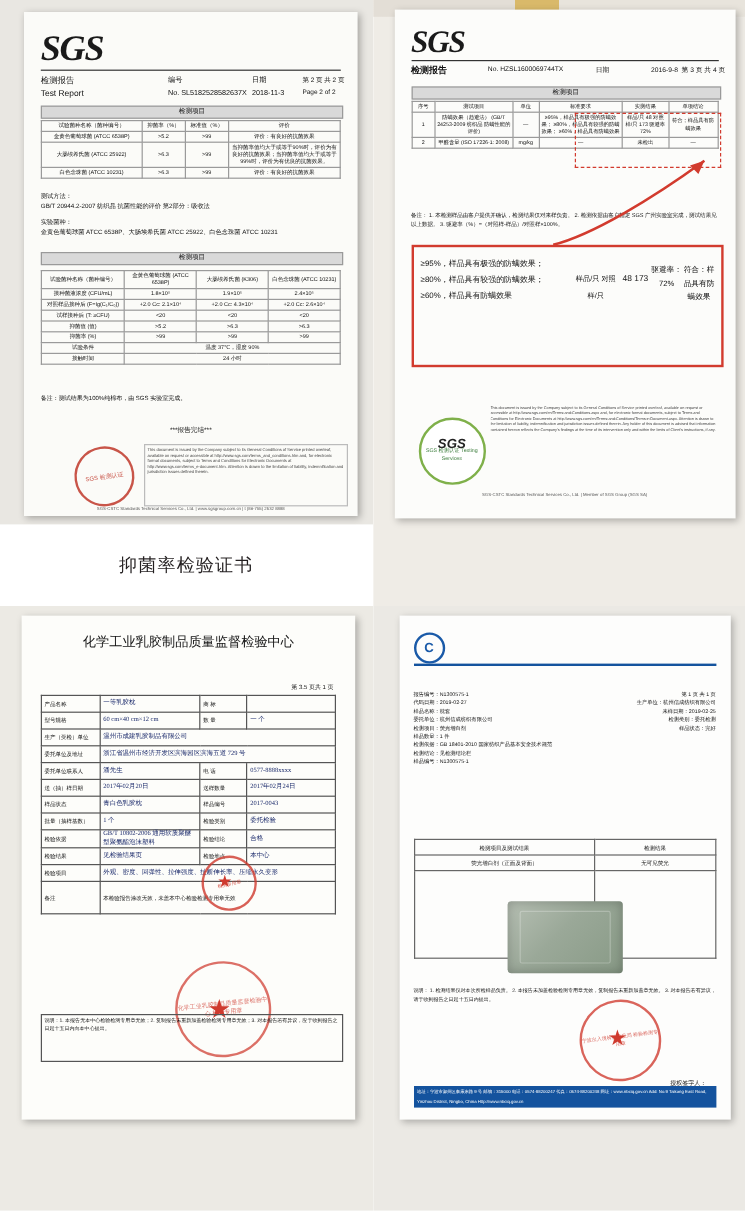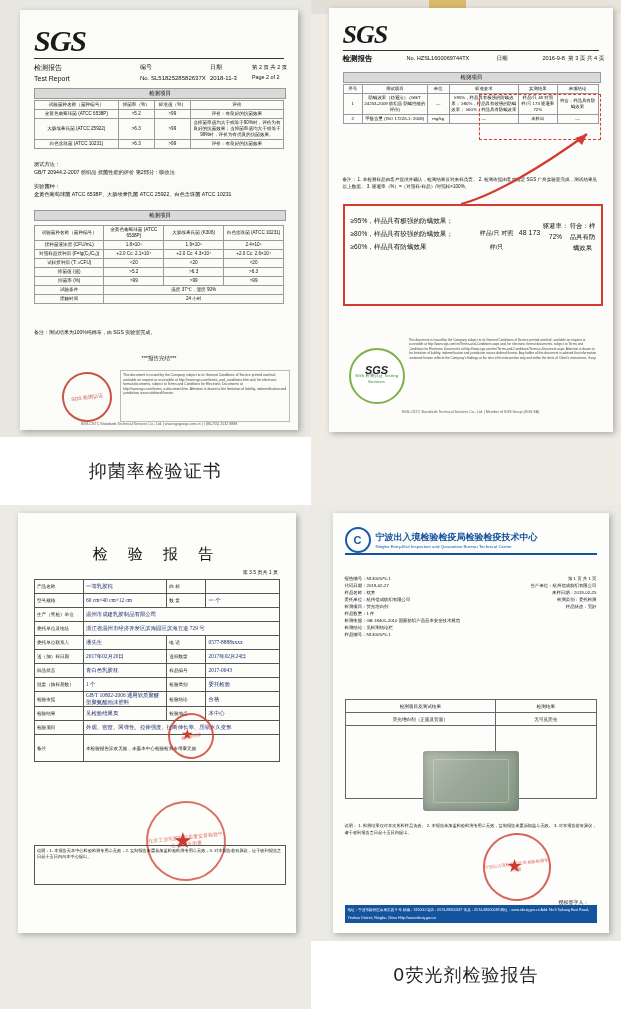--- a/index.html
+++ b/index.html
@@ -19,21 +19,21 @@
   .cell-inner{
     position:absolute;inset:0;
     display:flex;flex-direction:column;
     align-items:center;
   }
   .caption{
     position:absolute;
     left:0;right:0;bottom:0;
     height:68px;
     display:flex;align-items:center;justify-content:center;
-    font-size:18px;color:#231f20;letter-spacing:1px;
+    font-size:15px;color:#231f20;letter-spacing:1px;
     background:#ffffff;
     font-family:"DejaVu Sans","Liberation Sans",sans-serif;
   }
   
   .sheet{
     position:absolute;
     background:#fdfdfb;
     box-shadow:0 0 4px rgba(0,0,0,.25);
     overflow:hidden;
   }
@@ -384,21 +384,21 @@
         <div class="btmline">SGS-CSTC Standards Technical Services Co., Ltd. | Member of SGS Group (SGS SA)</div>
       </div>
     </div>
   </div>
 
   <div class="cell c3">
     <div class="cell-inner">
       <div class="photo-bg"></div>
 
       <div class="sheet">
-        <div class="title2">检 验 报 告</div>
+        <div class="title1">化学工业乳胶制品质量监督检验中心</div>
         <div class="code">第 3.5 页共 1 页</div>
 
         <table class="bigtable">
           <tbody>
               <tr>
             <td style="width:20%">产品名称</td>
             <td style="width:34%" class="hand">一等乳胶枕</td>
             <td style="width:16%">商  标</td>
             <td style="width:30%" class="hand"></td>
           </tr>
@@ -476,24 +476,20 @@
   </div>
 
   <div class="cell c4">
     <div class="cell-inner">
       <div class="photo-bg"></div>
 
       <div class="sheet">
         <div class="orgrow">
           <div class="orglogo">
             <span>C</span>
-          </div>
-          <div>
-            <div class="orgtxt1">宁波出入境检验检疫局检验检疫技术中心</div>
-            <div class="orgtxt2">Ningbo Entry-Exit Inspection and Quarantine Bureau Technical Center</div>
           </div>
         </div>
         <div class="rule"></div>
 
         <div class="meta">
           <div>报告编号：N1300575-1</div>
           <div>代码日期：2019-02-27</div>
           <div>样品名称：枕套</div>
           <div>委托单位：杭州信成纺织有限公司</div>
           <div>检测项目：荧光增白剂</div>
@@ -538,16 +534,15 @@
         <div class="sealstar">★</div>
 
         <div class="signline">
           <span>授权签字人：</span>
         </div>
 
         <div class="bluebar">地址：宁波市鄞州区泰康东路 9 号  邮编：315000    电话：0574-88200247  传真：0574-88200248  网址：www.nbciq.gov.cn
 Add: No.9 Taikang East Road, Yinzhou District, Ningbo, China    Http://www.nbciq.gov.cn</div>
       </div>
     </div>
-    <div class="caption">0荧光剂检验报告</div>
   </div>
 
 </div>
 
 </body></html>

